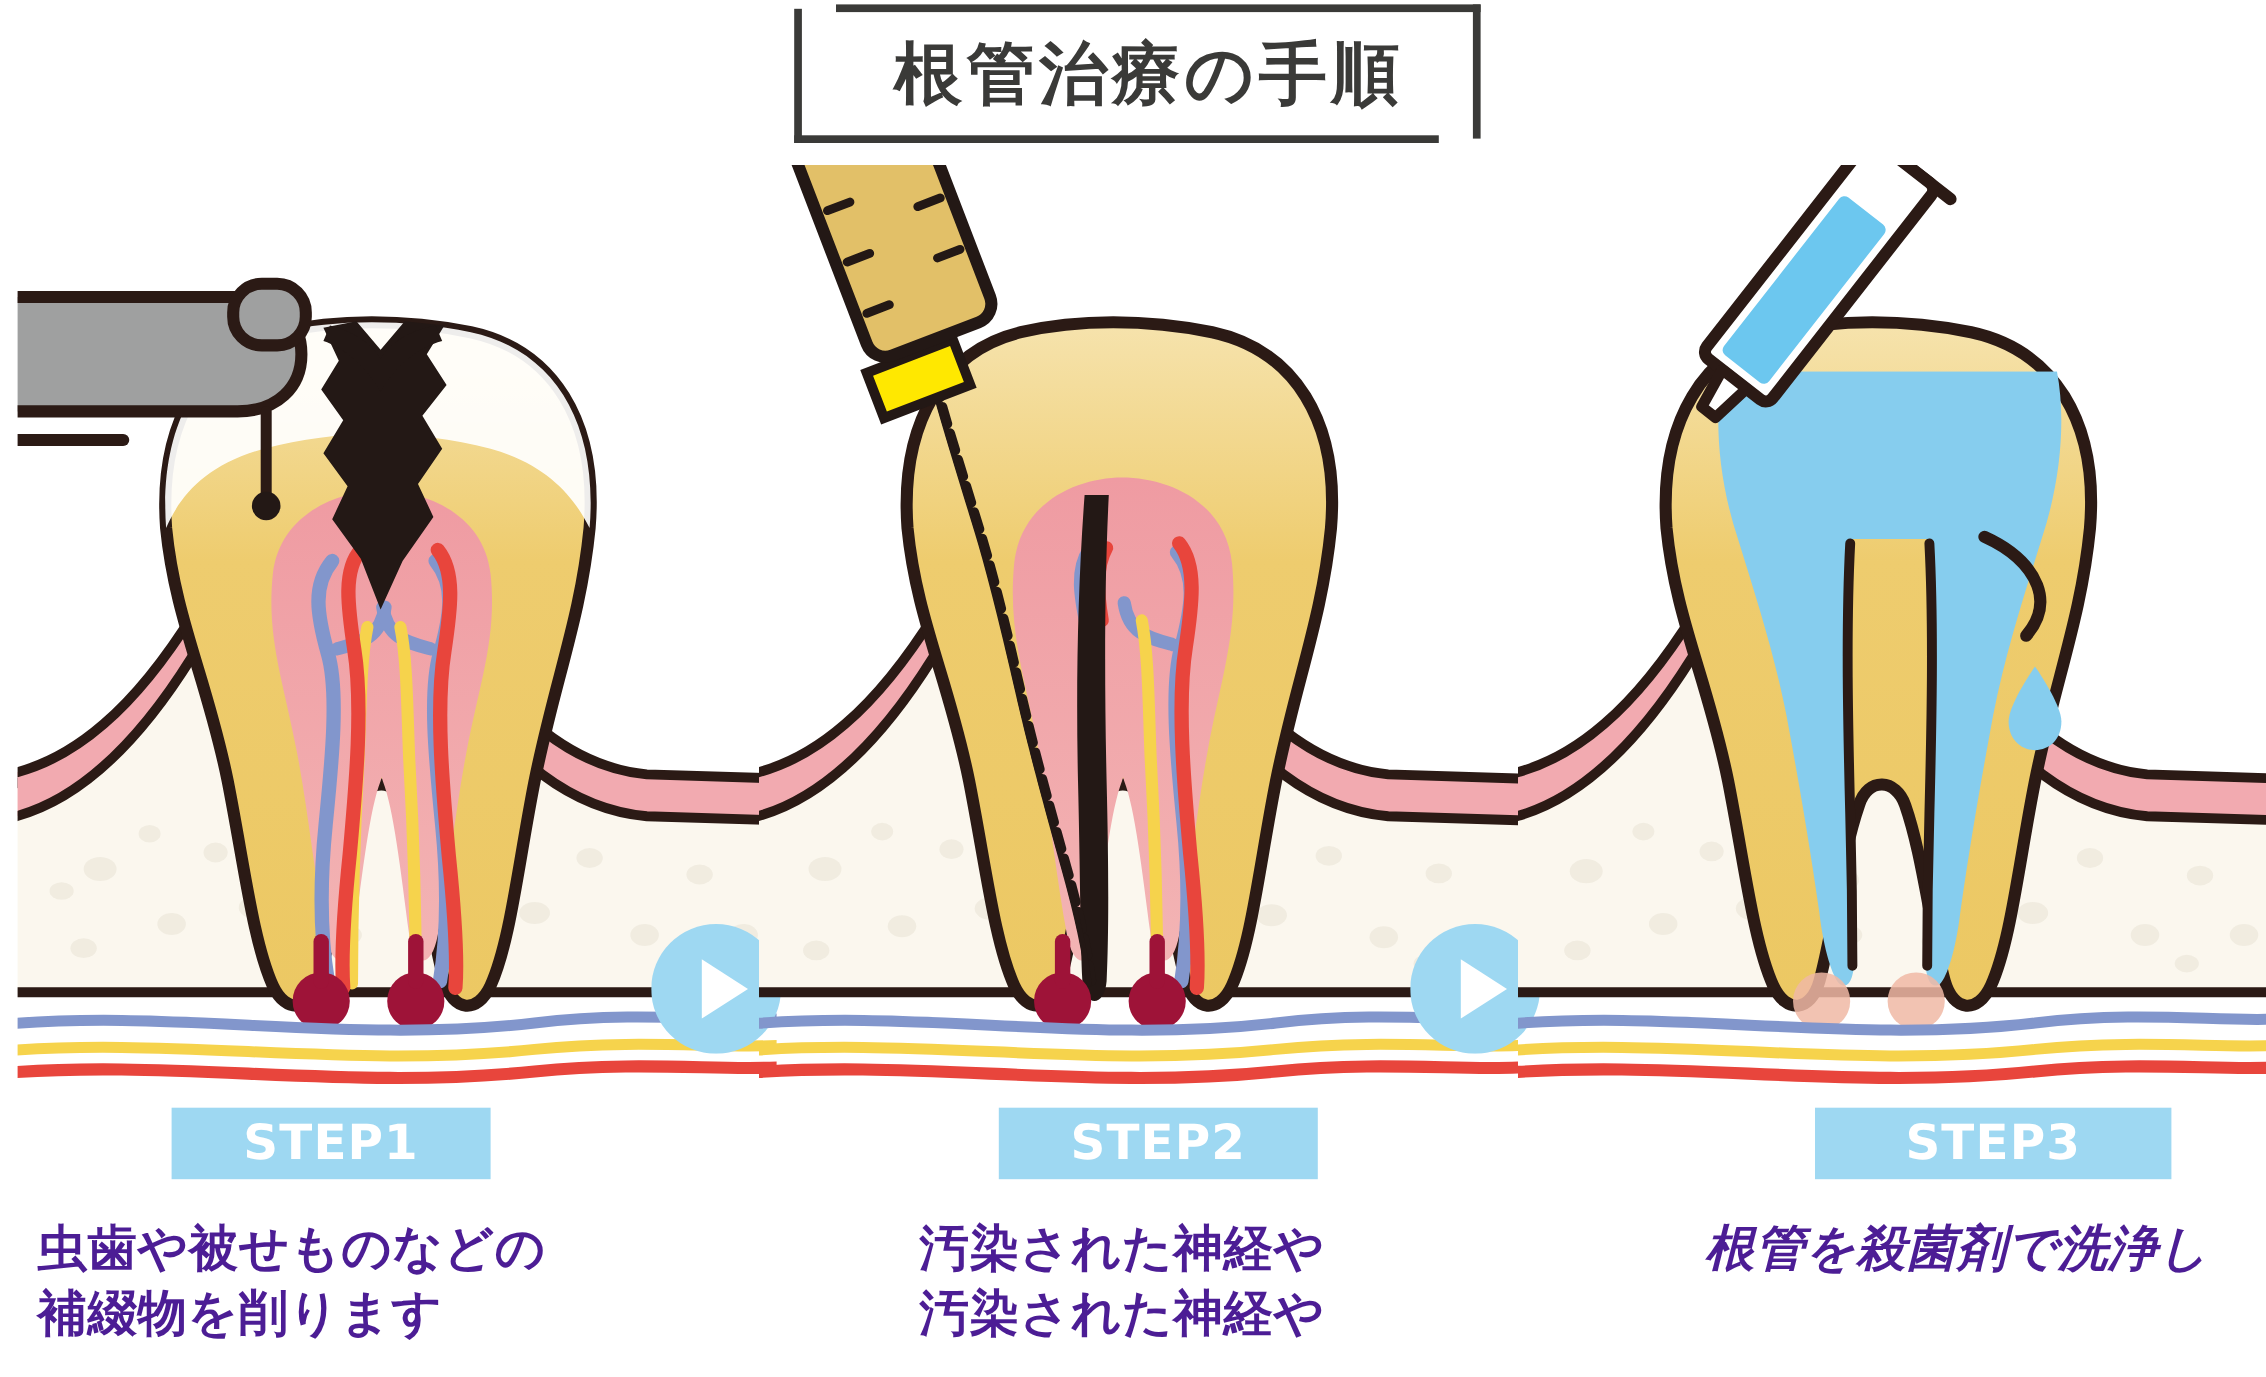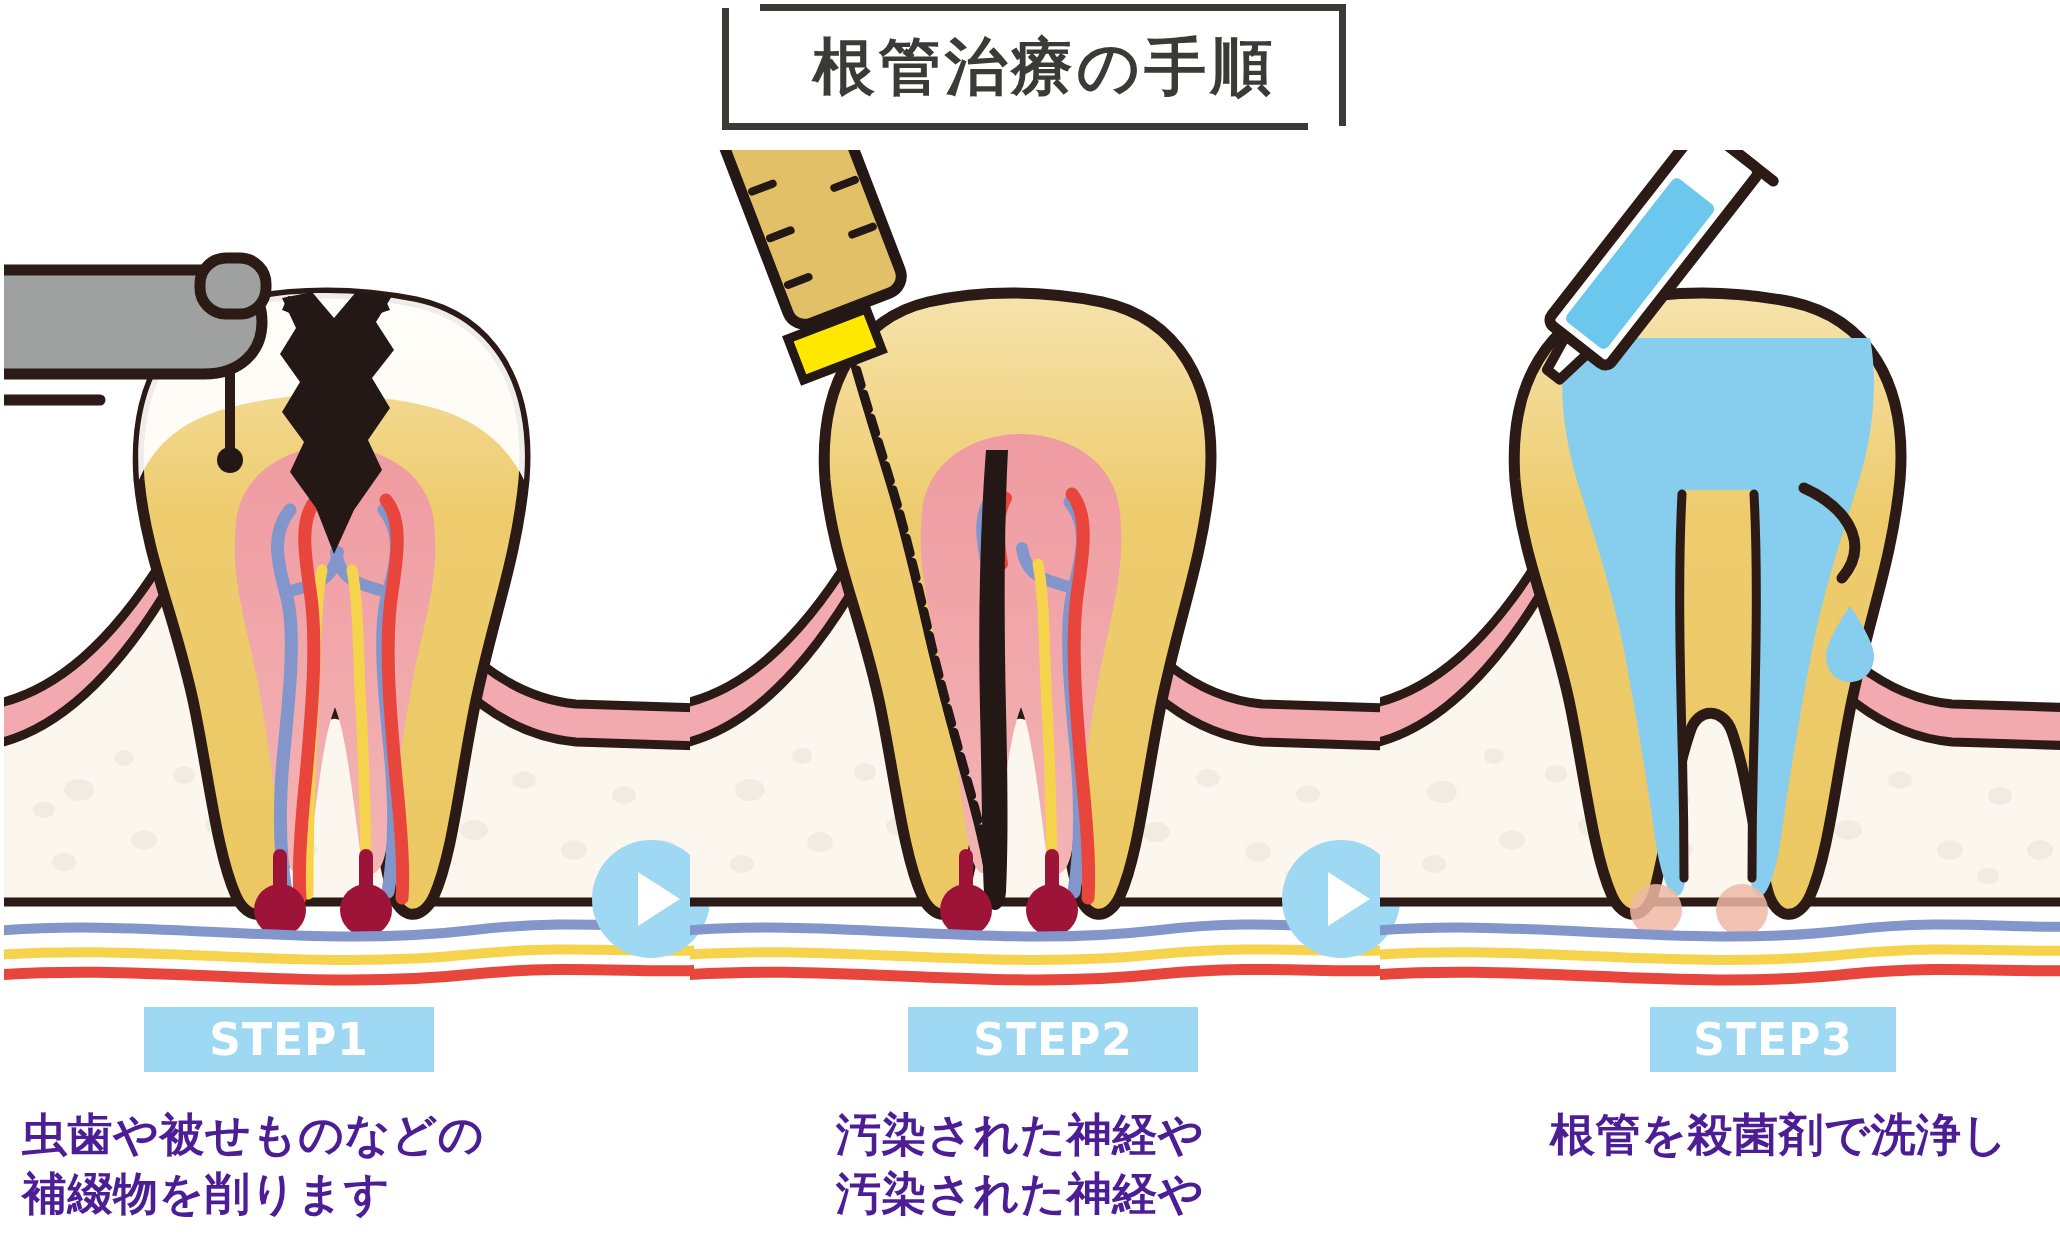--- a/index.html
+++ b/index.html
@@ -72,21 +72,21 @@
     top: 150px;
     width: 2060px;
     height: 1102px;
   }
   .step-col {
     position: absolute;
     top: 0;
     width: 690px;
     height: 1102px;
   }
-  .step-col.c1 { left: 4px; text-decoration: underline; }
+  .step-col.c1 { left: 16px; text-decoration: underline; }
   .step-col.c2 { left: 690px; }
   .step-col.c3 { left: 1380px; }
 
   .illus {
     position: absolute;
     left: 0;
     top: 0;
     width: 690px;
     height: 850px;
   }
@@ -101,36 +101,36 @@
     align-items: center;
     justify-content: center;
     color: #ffffff;
     font-size: 44px;
     font-weight: 700;
     letter-spacing: 1px;
     font-family: "DejaVu Sans", "Liberation Sans", sans-serif;
   }
   .c1 .step-badge { left: 140px; width: 290px; }
   .c2 .step-badge { left: 218px; width: 290px; }
-  .c3 .step-badge { left: 270px; width: 246px; }
+  .c3 .step-badge { left: 270px; width: 324px; }
 
   .step-caption {
     position: absolute;
     top: 955px;
     font-size: 45px;
     font-weight: 700;
     line-height: 1.32;
     color: #4c1d95;
     letter-spacing: 0.5px;
     font-family: "DejaVu Sans", "Liberation Sans", sans-serif;
     white-space: nowrap;
   }
   .c1 .step-caption { left: 18px; }
   .c2 .step-caption { left: 122px; margin-left: 24px; }
-  .c3 .step-caption { left: 170px; }
+  .c3 .step-caption { left: 170px; font-style: italic; }
   .cap-line { display: block; }
 
   
   .arrow {
     position: absolute;
     top: 690px;
     width: 118px;
     height: 118px;
   }
   .arrow.a1 { left: 592px; }

